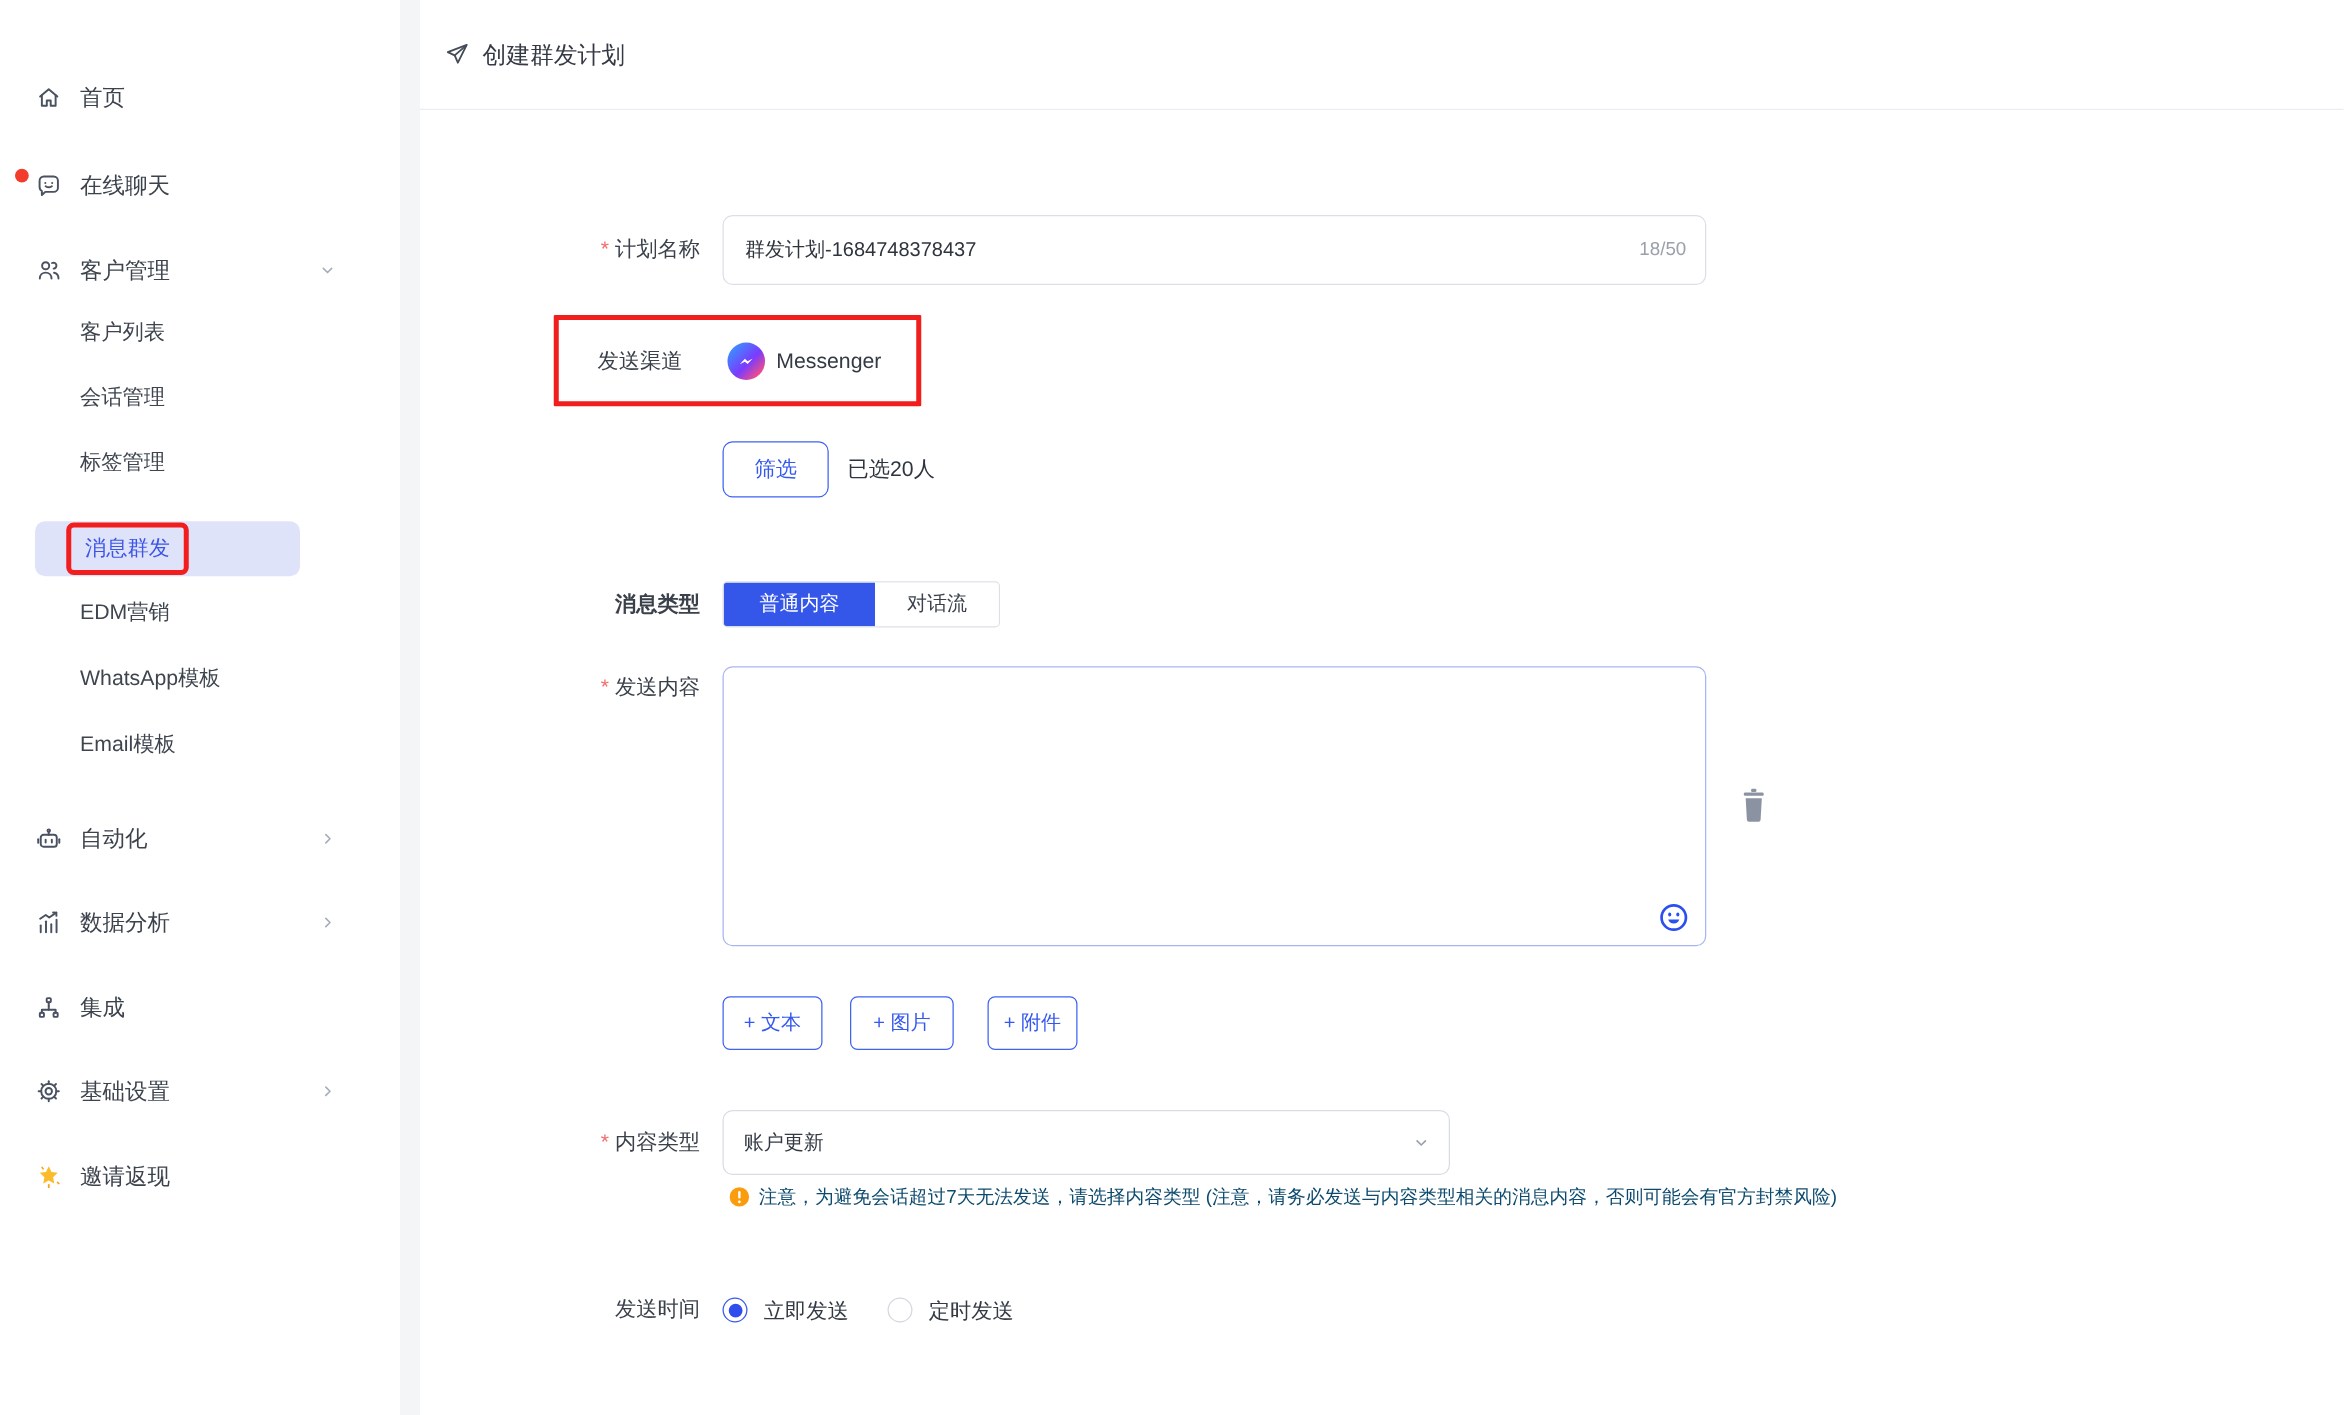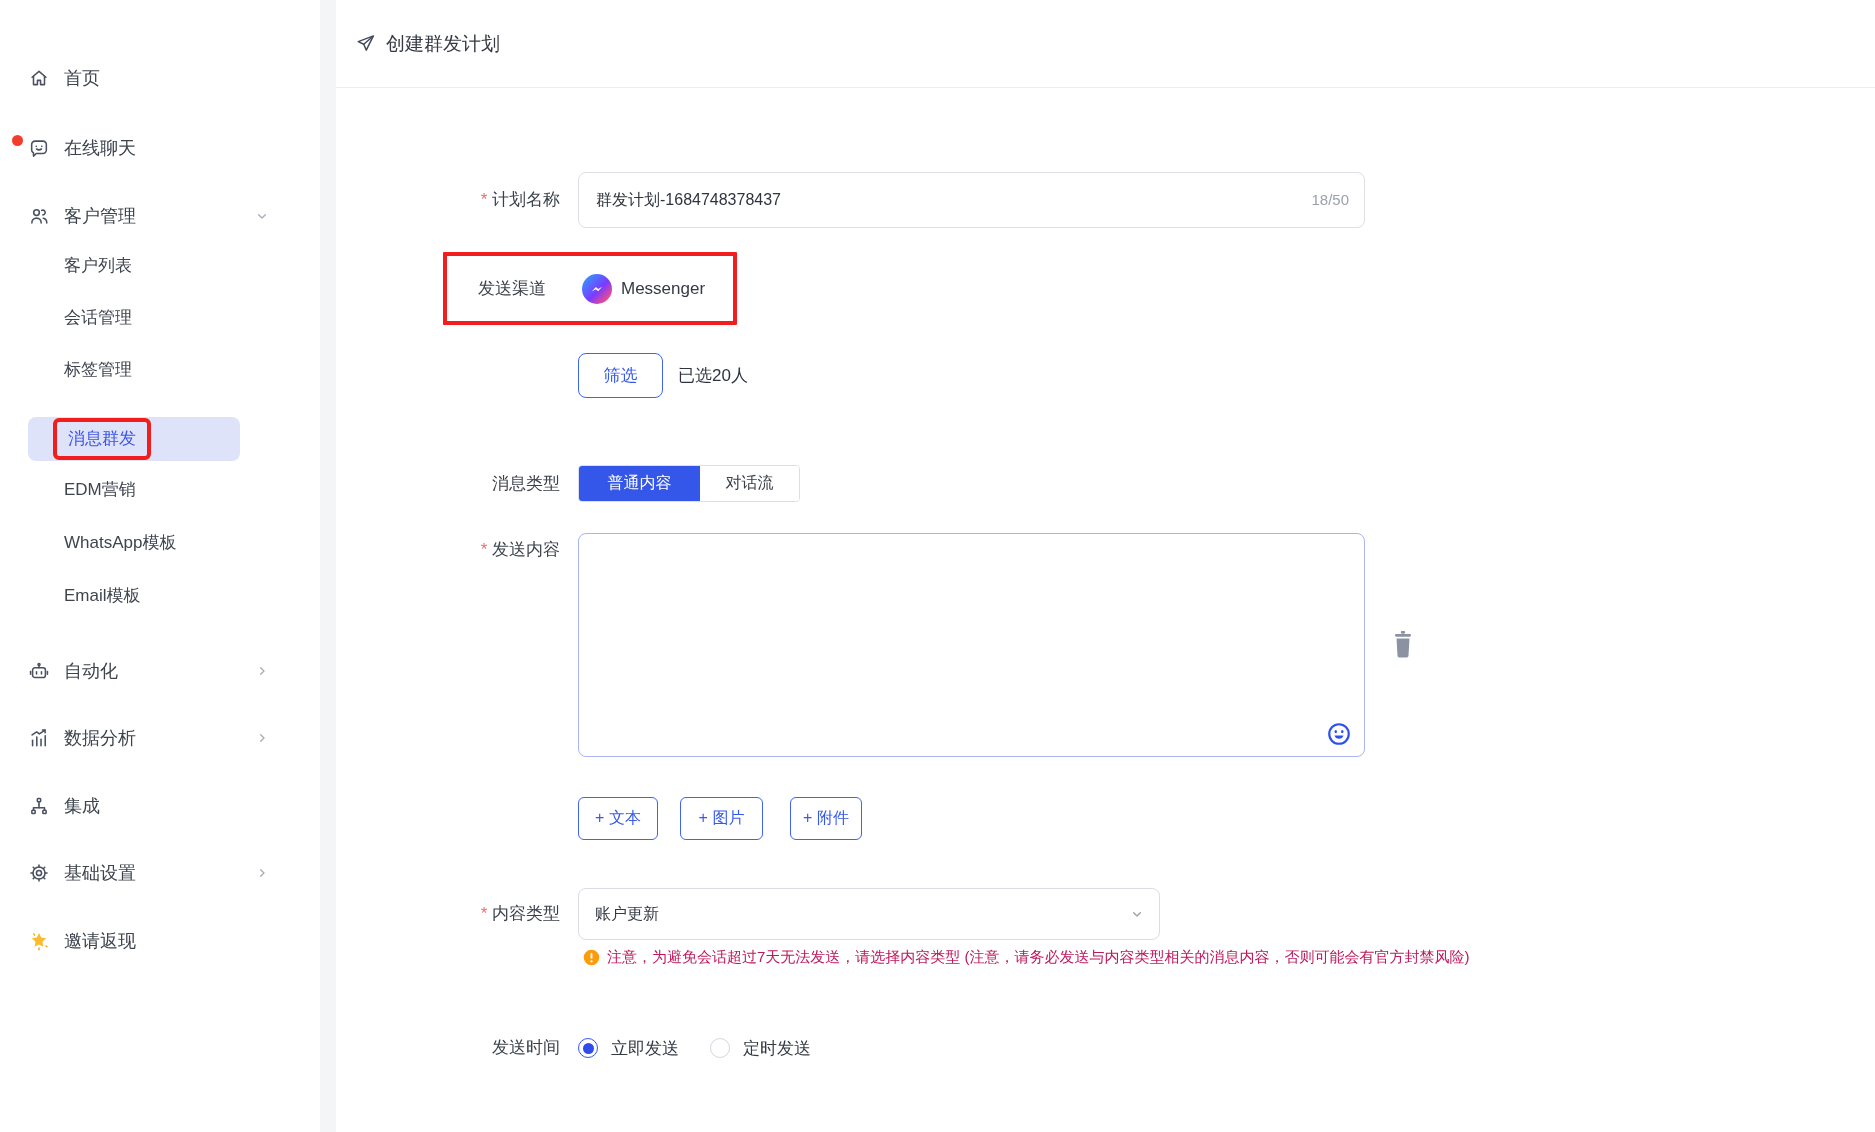--- a/index.html
+++ b/index.html
@@ -64,21 +64,21 @@
 
   
   .add-btn { position:absolute; top:797px; height:43px; border:1px solid #3f63f2; border-radius:6px; background:#fff; color:#3558ef; font-size:16px; cursor:pointer; font-family:"Liberation Sans",sans-serif; }
   .add-1 { left:242px; width:80px; }
   .add-2 { left:344px; width:83px; }
   .add-3 { left:454px; width:72px; }
 
   
   .select { position:absolute; left:242px; top:888px; width:582px; height:52px; border:1px solid #d9dde3; border-radius:8px; background:#fff; display:flex; align-items:center; padding:0 16px; font-size:16px; color:#343a44; cursor:pointer; }
   .select .sel-chev { position:absolute; right:14px; display:inline-flex; color:#9aa1ab; }
-  .warning { position:absolute; left:247px; top:948px; display:flex; align-items:center; gap:7px; font-size:15px; color:#be185d; white-space:nowrap;justify-content:center; }
+  .warning { position:absolute; left:247px; top:948px; display:flex; align-items:center; gap:7px; font-size:15px; color:#0c4a6e; white-space:nowrap;justify-content:center; }
 
   
   .radio-row { position:absolute; left:242px; top:1028px; height:40px; display:flex; align-items:center; }
   .radio { width:20px; height:20px; border-radius:50%; border:1.5px solid #d3d7de; background:#fff; position:relative; cursor:pointer; flex:0 0 20px; }
   .radio.checked { border-color:#3a56ec; }
   .radio.checked::after { content:""; position:absolute; left:3.5px; top:3.5px; width:11px; height:11px; border-radius:50%; background:#2f4ced; }
   .radio-label { margin-left:13px; font-size:17px; color:#343a44; cursor:pointer; }
   .radio-gap { width:31px; }
 </style>
 </head>
@@ -273,21 +273,21 @@
         <svg viewBox="0 0 16 16" width="16" height="16">
             <path d="M2.8 10.4 L6.9 6 l2.2 1.9 4.1-2.2 -4.1 4.5 -2.2-1.9 Z" fill="#ffffff"></path>
           </svg>
       </span>
       <span class="channel-name">Messenger</span>
     </div>
 
     <button class="filter-btn">筛选</button>
     <span class="audience-count">已选20人</span>
 
-    <span class="flabel" style="top:465px; line-height:37px;">消息类型</span>
+    <span class="flabel" style="top:465px; line-height:37px;font-weight:bold;">消息类型</span>
     <div class="tabs">
       <div class="tab t1 active">普通内容</div>
       <div class="tab t2">对话流</div>
     </div>
 
     <span class="flabel req" style="top:538px; line-height:24px;">发送内容</span>
     <div class="ta-wrap">
       <textarea class="content-ta" style=""></textarea>
       <span class="emoji-btn">
         <svg viewBox="0 0 24 24" width="26" height="26">

